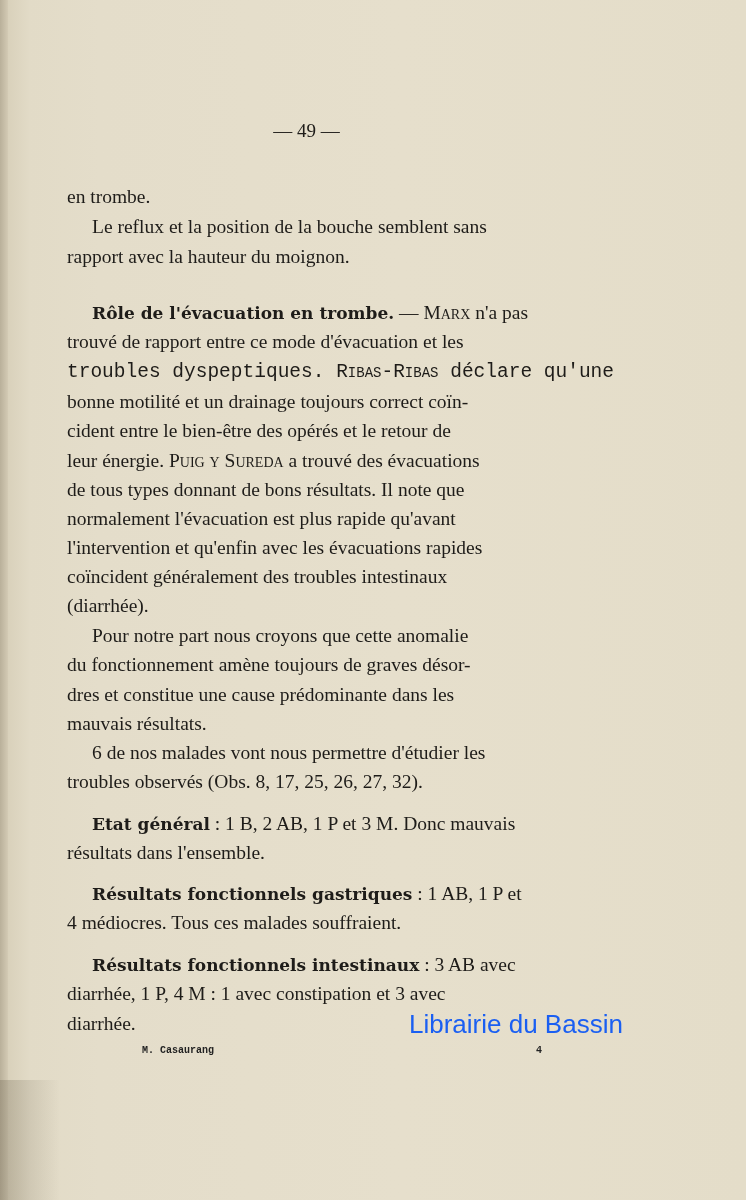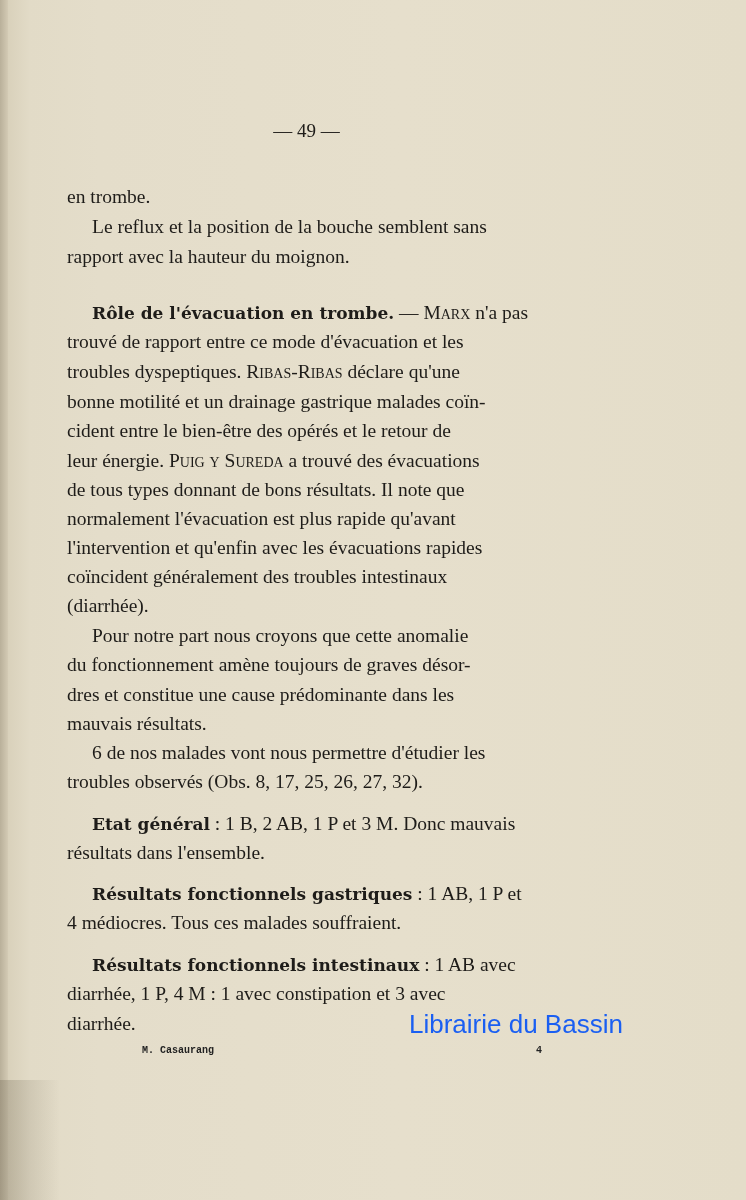--- a/index.html
+++ b/index.html
@@ -46,24 +46,24 @@
   <div class="text pagenum">— 49 —</div>
 
   <div class="text noind" style="top:186px;">en trombe.</div>
   <div class="text indent" style="top:216px;">Le reflux et la position de la bouche semblent sans</div>
   <div class="text noind" style="top:246px;">rapport avec la hauteur du moignon.</div>
 
   <div class="text indent" style="top:302px;">
     <span class="bold">Rôle de l'évacuation en trombe.</span><span> — </span><span class="sc">Marx</span><span> n'a pas</span>
   </div>
   <div class="text noind" style="top:331px;">trouvé de rapport entre ce mode d'évacuation et les</div>
-  <div class="text noind" style="top:361px;">
+  <div class="text noind" style="top:361px;font-family:Liberation Mono, monospace;">
     <span>troubles dyspeptiques. </span><span class="sc">Ribas-Ribas</span><span> déclare qu'une</span>
   </div>
-  <div class="text noind" style="top:391px;">bonne motilité et un drainage gastrique malades coïn-</div>
+  <div class="text noind" style="top:391px;">bonne motilité et un drainage toujours correct coïn-</div>
   <div class="text noind" style="top:420px;">cident entre le bien-être des opérés et le retour de</div>
   <div class="text noind" style="top:479px;">de tous types donnant de bons résultats. Il note que</div>
   <div class="text noind" style="top:450px;">
     <span>leur énergie. </span><span class="sc">Puig y Sureda</span><span> a trouvé des évacuations</span>
   </div>
   <div class="text noind" style="top:508px;">normalement l'évacuation est plus rapide qu'avant</div>
   <div class="text noind" style="top:537px;">l'intervention et qu'enfin avec les évacuations rapides</div>
   <div class="text noind" style="top:566px;">coïncident généralement des troubles intestinaux</div>
   <div class="text noind" style="top:595px;">(diarrhée).</div>
 
@@ -79,21 +79,21 @@
     <span class="bold">Etat général</span><span> : 1 B, 2 AB, 1 P et 3 M. Donc mauvais</span>
   </div>
   <div class="text noind" style="top:842px;">résultats dans l'ensemble.</div>
 
   <div class="text indent" style="top:883px;">
     <span class="bold">Résultats fonctionnels gastriques</span><span> : 1 AB, 1 P et</span>
   </div>
   <div class="text noind" style="top:912px;">4 médiocres. Tous ces malades souffraient.</div>
 
   <div class="text indent" style="top:954px;">
-    <span class="bold">Résultats fonctionnels intestinaux</span><span> : 1 AB avec</span>
+    <span class="bold">Résultats fonctionnels intestinaux</span><span> : 3 AB avec</span>
   </div>
   <div class="text noind" style="top:983px;">diarrhée, 1 P, 4 M : 1 avec constipation et 3 avec</div>
   <div class="text noind" style="top:1013px;">diarrhée.</div>
 
   <div class="watermark">Librairie du Bassin</div>
 
   <div class="text footer" style="left:117px; top:1045px;">M. Casaurang</div>
   <div class="text footer" style="left:511px; top:1045px;">4</div>
 </div>
 

